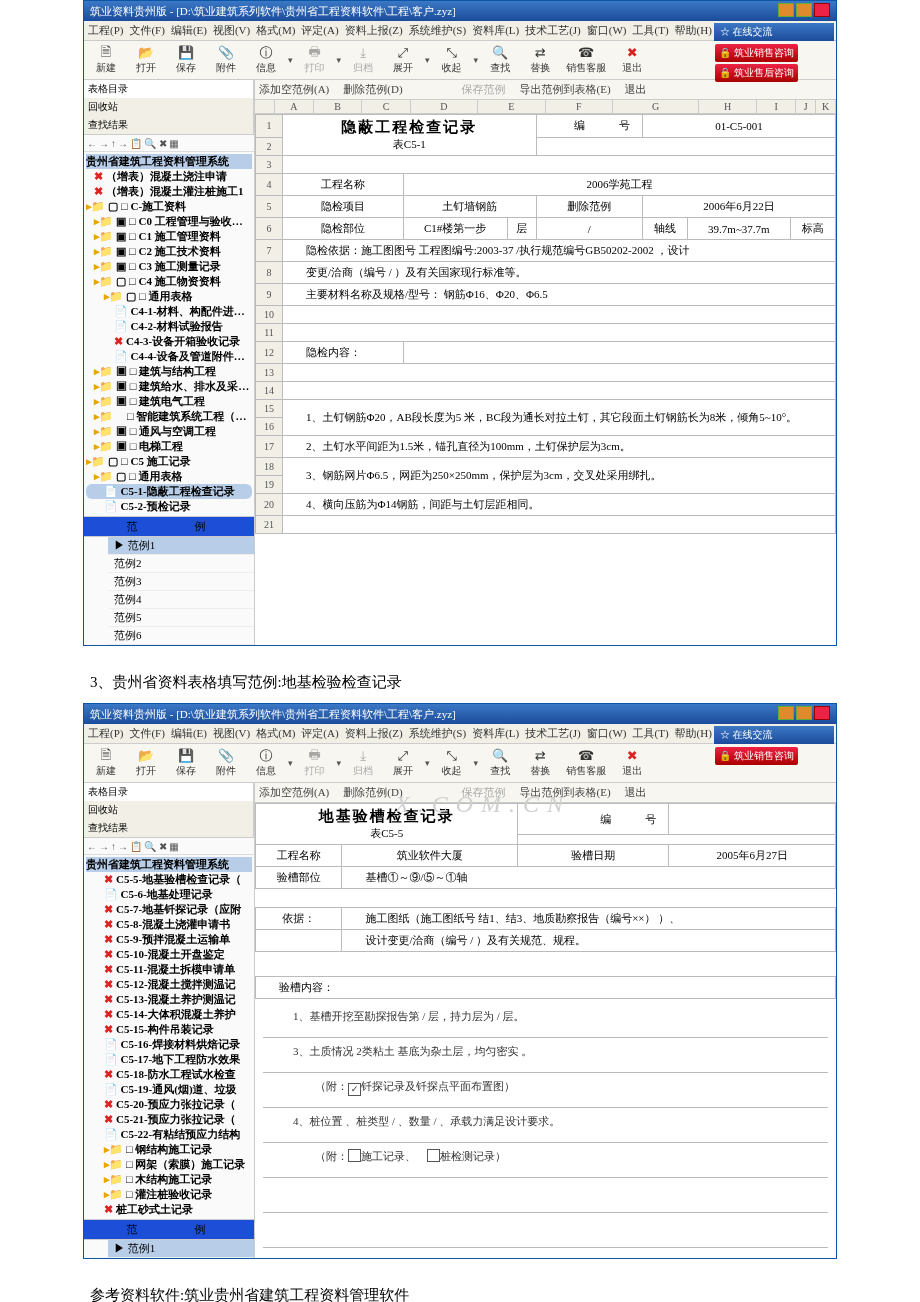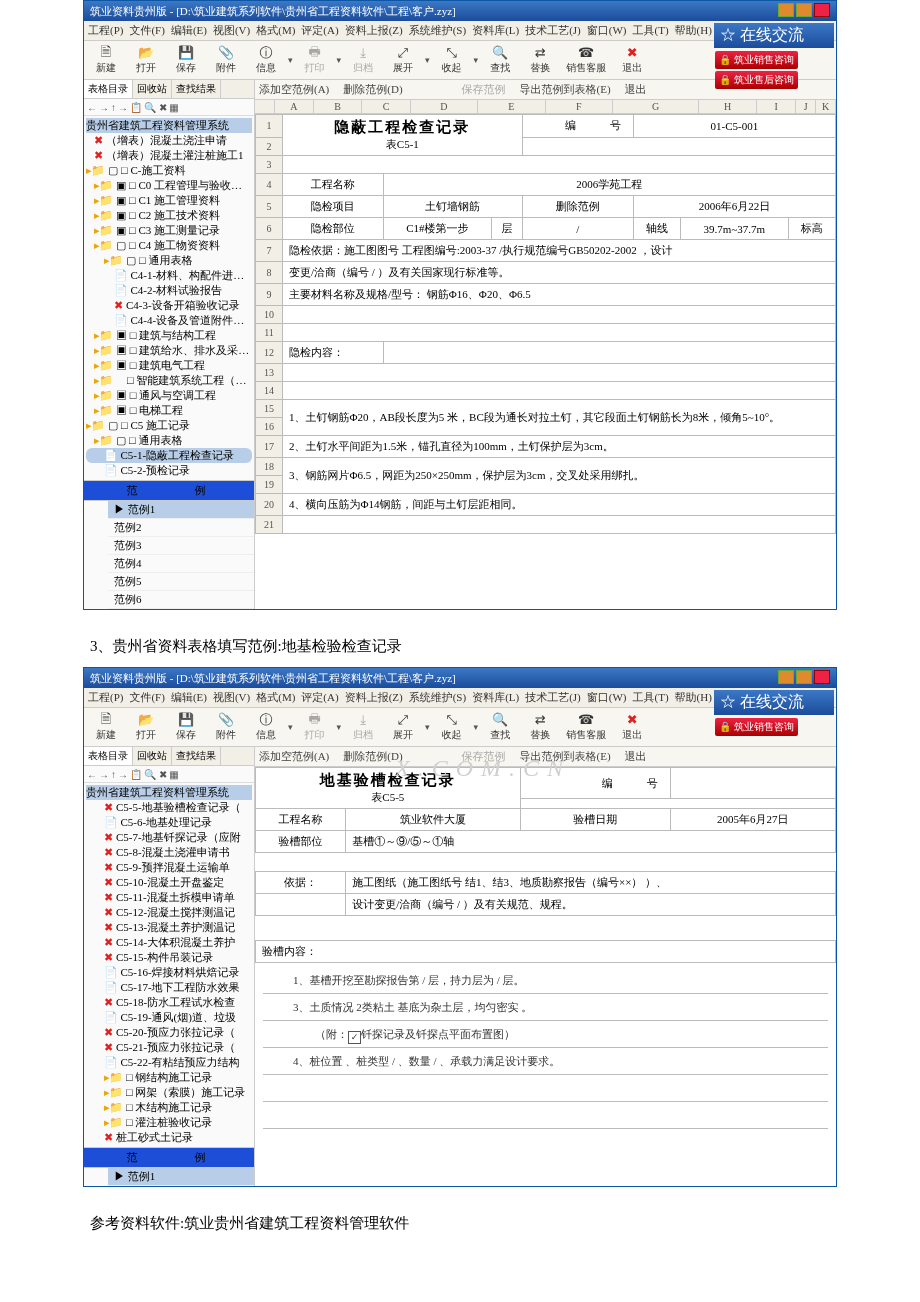--- a/index.html
+++ b/index.html
@@ -73,21 +73,21 @@
   }
   .rightdock {
     position: absolute;
     right: 2px;
     top: 22px;
     width: 120px;
   }
   .rightdock .bar {
     background: linear-gradient(#3b78c5,#1b4c9c);
     color: #fff;
-    font-size: 16px;
+    font-size: 10px;
     padding: 2px 6px;
     margin-bottom: 2px;
   }
   .rightdock .btn {
     background: linear-gradient(#e24,#a00);
     color: #fff;
     font-size: 10px;
     padding: 2px 4px;
     display: inline-block;
     margin: 1px;
@@ -101,20 +101,21 @@
   .left {
     width: 170px;
     border-right: 1px solid #ccc;
     background: #fafafa;
     font-size: 11px;
   }
   .left .tabs {
     display: flex;
     border-bottom: 1px solid #ccc;
     background: #f1efe6;
+    flex-direction: column;
   }
   .left .tabs span {
     padding: 2px 4px;
     border-right: 1px solid #ccc;
     font-size: 10px;
   }
   .left .tabs span.act { background: #fff; }
   .left .toolbar2 {
     padding: 2px;
     border-bottom: 1px solid #ddd;
@@ -127,20 +128,21 @@
   }
   .tree {
     padding: 2px;
     overflow: hidden;
   }
   .tree .node {
     white-space: nowrap;
     line-height: 15px;
     overflow: hidden;
     text-overflow: ellipsis;
+    font-weight: bold;
   }
   .tree .ind1 { padding-left: 8px; }
   .tree .ind2 { padding-left: 18px; }
   .tree .ind3 { padding-left: 28px; }
   .tree .fico { color: #e9a500; }
   .tree .xico { color: #d22; }
   .tree .tico { color: #2a7; }
   .examples {
     border-top: 1px solid #ccc;
     font-size: 11px;
@@ -209,21 +211,21 @@
   .sheet .title1 {
     font-size: 15px;
     font-weight: bold;
     letter-spacing: 2px;
   }
   .sheet .lab {
     text-align: right;
     letter-spacing: 4px;
     padding-right: 8px;
   }
-  .sheet .left-align { text-align: left; padding-left: 6px; font-family: Liberation Serif, serif; }
+  .sheet .left-align { text-align: left; padding-left: 23px; font-family: Liberation Serif, serif; }
   .body-text {
     font-size: 15px;
     line-height: 2.2;
     padding: 10px 90px 4px 90px;
     color: #000;
   }
   
   .screenshot.s2 .right { position: relative; }
   .watermark {
     position: absolute;
@@ -234,21 +236,21 @@
     pointer-events: none;
   }
   .content-block {
     padding: 4px 8px;
     font-size: 11px;
     line-height: 20px;
     color: #333;
   }
   .content-block .line {
     border-bottom: 1px solid #bbb;
-    padding: 3px 0 3px 30px;
+    padding: 3px 0 11px 30px;
   }
   .checkbox {
     display: inline-block;
     width: 11px; height: 11px;
     border: 1px solid #555;
     vertical-align: -2px;
     text-align: center;
     font-size: 9px;
     line-height: 10px;
   }
@@ -706,20 +708,21 @@
           <tr>
             <td colspan="6" class="left-align">验槽内容：</td>
           </tr>
         </tbody>
             </table>
         <div class="content-block" id="items2">
               <div class="line">1、基槽开挖至勘探报告第        /       层，持力层为    /     层。</div>
               <div class="line">3、土质情况         2类粘土   基底为杂土层，均匀密实         。</div>
               <div class="line">　　（附：<span class="checkbox">✓</span>钎探记录及钎探点平面布置图）</div>
               <div class="line">4、桩位置                   、桩类型    /    、数量      /     、承载力满足设计要求。</div>
+              <div class="line">　　（附：<span class="checkbox"></span>施工记录、　<span class="checkbox"></span>桩检测记录）</div>
               <div class="line">&nbsp;</div>
               <div class="line">&nbsp;</div>
             </div>
       </div>
     </div>
   </div>
 </div>
 
 <div class="body-text">参考资料软件:筑业贵州省建筑工程资料管理软件</div>
 

